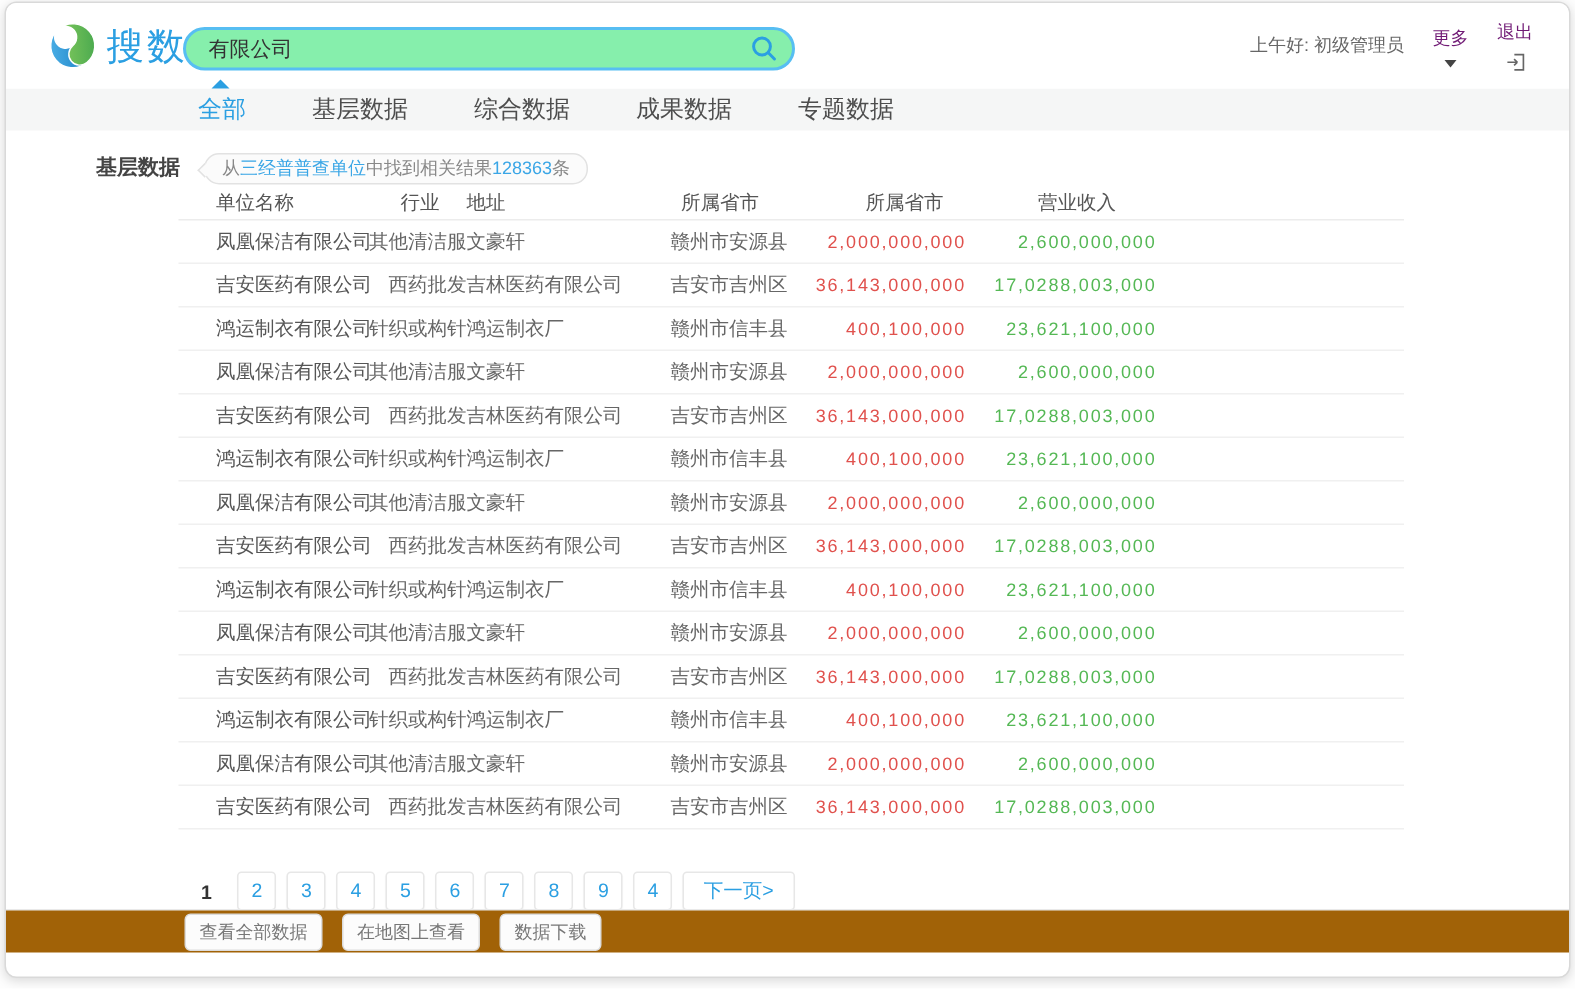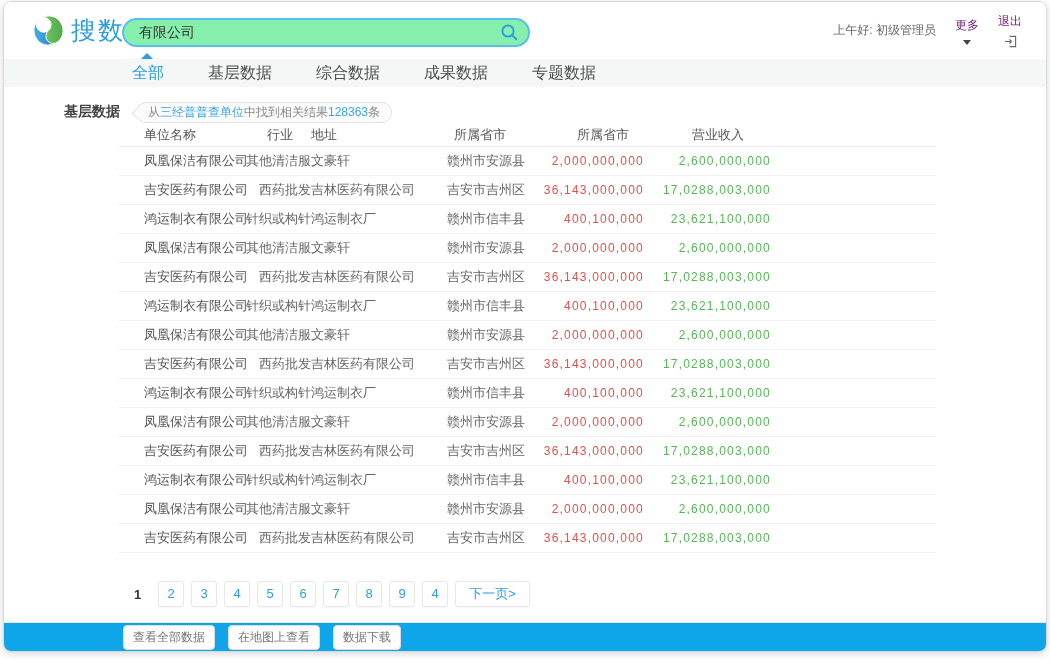--- a/index.html
+++ b/index.html
@@ -63,21 +63,21 @@
 
   
   .pagination { display:flex; align-items:center; gap:7px; margin:28px 0 0 130px; }
   .page-current { font-size:13px; font-weight:bold; color:#333; margin-right:10px; }
   .page-btn { min-width:26px; height:26px; line-height:24px; text-align:center; border:1px solid #e7e7e7;
               border-radius:3px; background:#fff; color:#2b9fe2; font-size:13px; cursor:pointer;
               box-shadow:0 1px 1px rgba(0,0,0,.03); }
   .next-btn { padding:0 13px; }
 
   
-  .footerbar { position:absolute; left:0; right:0; bottom:0; height:29px; background:#0ea5e9;
+  .footerbar { position:absolute; left:0; right:0; bottom:16px; height:29px; background:#a16207;
                border-top:1px solid #e9e9e9; display:flex; align-items:center; padding-left:119px; gap:13px; }
   .footer-btn { font-size:12px; color:#777; background:#fcfcfc; border:1px solid #dcdcdc; border-radius:4px;
                 padding:3px 9px; cursor:pointer; white-space:nowrap; }
 </style>
 </head>
 <body>
 
 <div class="window">
 
   <div class="topbar">

